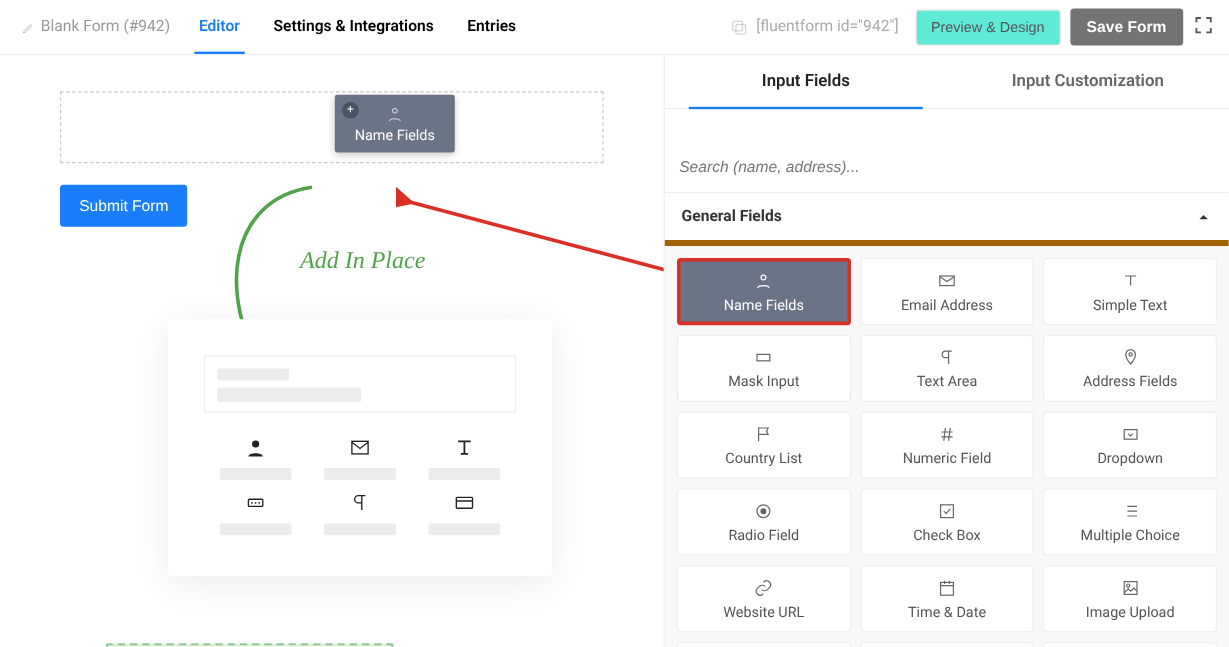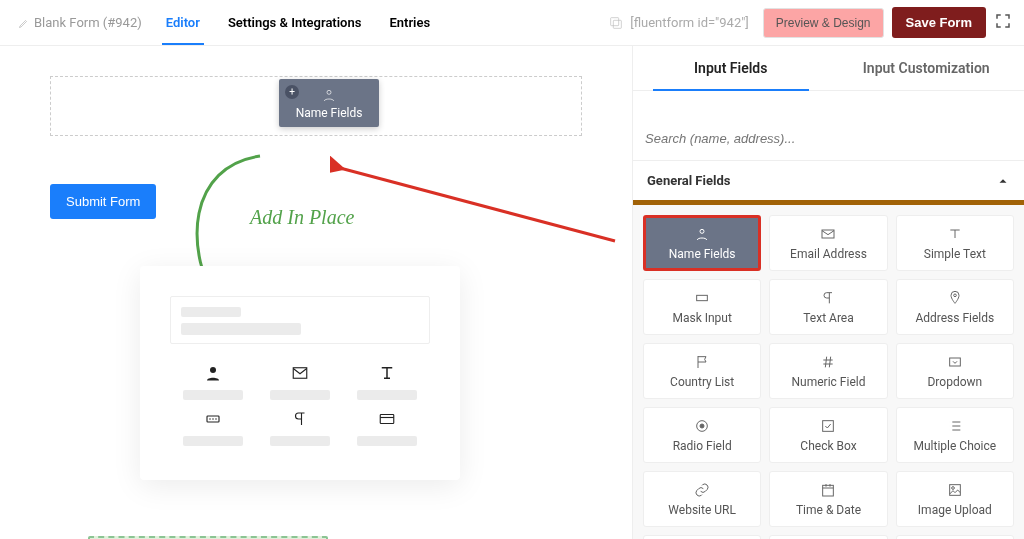--- a/index.html
+++ b/index.html
@@ -53,50 +53,50 @@
   .shortcode {
     color: #aaa;
     font-size: 13px;
     display: flex;
     align-items: center;
     gap: 6px;
     padding-right: 6px;
   }
   .shortcode svg { width: 16px; height: 16px; stroke: #bbb; fill:none; }
   .btn-outline {
-    background: #fca5a5;
+    background: #5eead4;
     border: 1px solid #e2e2e2;
     border-radius: 3px;
     padding: 7px 12px;
     font-size: 12px;
     color: #555;
     cursor: pointer;
   }
   .btn-primary {
-    background: #7f1d1d;
+    background: #737373;
     border: none;
     border-radius: 3px;
     padding: 8px 14px;
     font-size: 13px;
     color: #fff;
     font-weight: 600;
     cursor: pointer;
   }
   .expand-icon svg { width: 18px; height: 18px; stroke: #555; fill:none; }
 
   
   .main { display: flex; height: calc(539px - 46px); }
   .canvas-panel {
     flex: 1;
     padding: 30px 50px 0 50px;
     position: relative;
     overflow: hidden;
   }
   .sidebar-panel {
-    width: 392px;
+    width: 471px;
     border-left: 1px solid #eee;
     display: flex;
     flex-direction: column;
   }
 
   
   .dropzone {
     border: 1px dashed #ccc;
     height: 60px;
     position: relative;
@@ -133,21 +133,20 @@
   .drag-chip svg { width: 16px; height: 16px; stroke: #fff; fill:none; }
 
   .submit-btn {
     background: #1a7efb;
     color: #fff;
     border: none;
     border-radius: 3px;
     padding: 10px 16px;
     font-size: 13px;
     cursor: pointer;
-    margin-top: 30px;
   }
 
   .annotation {
     position: absolute;
     left: 250px;
     top: 160px;
     font-family: "Comic Sans MS", cursive;
     font-style: italic;
     font-size: 20px;
     color: #52a24a;

